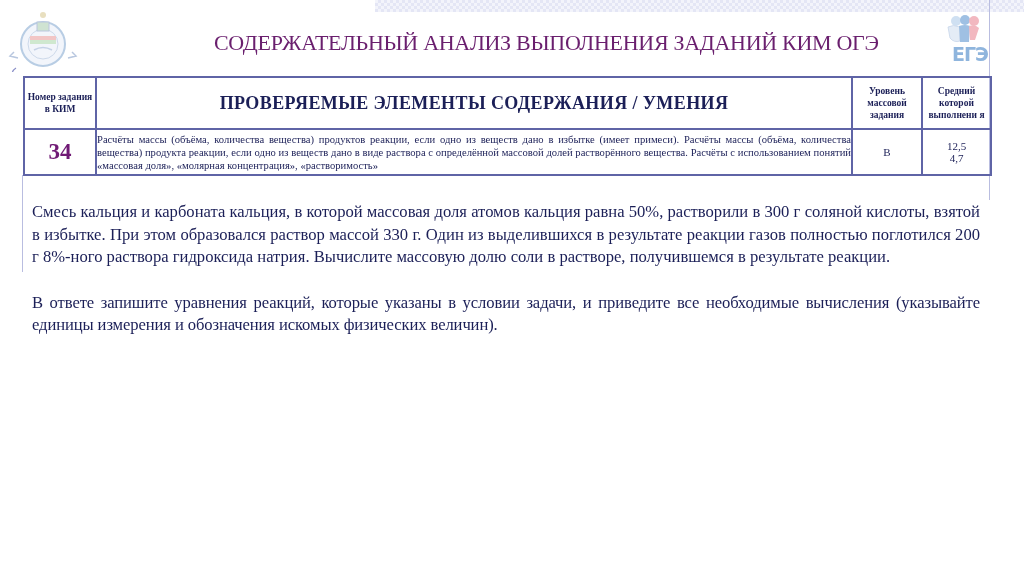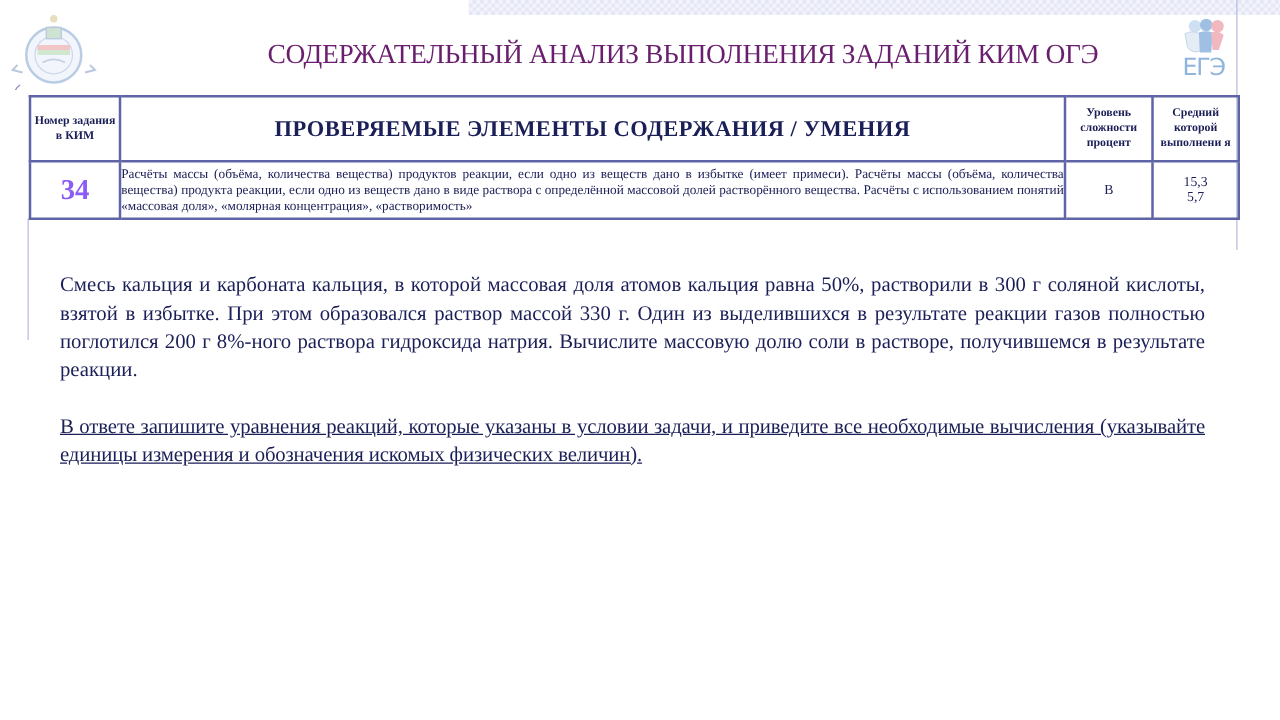--- a/index.html
+++ b/index.html
@@ -23,58 +23,58 @@
   .vline-left {
     position:absolute; left:22px; top:175px; width:1px; height:97px; background:#b9bde0;
   }
   .logo-left {
     position:absolute; left:8px; top:6px; width:70px; height:66px;
   }
   .logo-right {
     position:absolute; left:938px; top:15px; width:50px; height:52px;
   }
   .ege-text {
-    position:absolute; left:0; top:28px; width:50px; text-align:center;
-    font-family:"DejaVu Sans", sans-serif; font-size:19px; font-weight:normal;
+    position:absolute; left:0; top:28px; width:50px; text-align:right;
+    font-family:"DejaVu Sans", sans-serif; font-size:19px; font-weight:bold;
     color:#8fb5dd; letter-spacing:-1px;
   }
   .page-title {
     position:absolute; left:214px; top:30px; width:600px;
     font-size:22px; color:#6a1f6e; letter-spacing:-0.3px; white-space:nowrap;
   }
   table.content {
     position:absolute; left:23px; top:76px; width:967px;
     border-collapse:collapse; table-layout:fixed;border-radius:31px;
   }
   table.content th, table.content td {
     border:2px solid #5f64a6; padding:0; vertical-align:middle;
   }
   th.h-small {
     font-size:9.5px; font-weight:bold; color:#1b1f57; line-height:12px; text-align:center;
   }
   th.h-main {
     font-size:18px; font-weight:bold; color:#1b1f57; text-align:center; letter-spacing:0.4px;
   }
   td.num {
-    font-size:23px; font-weight:bold; color:#8b5cf6; text-align:center; vertical-align:top;
+    font-size:23px; font-weight:bold; color:#701a75; text-align:center; vertical-align:top;
   }
   td.desc {
     font-size:10.6px; color:#1b1f57; line-height:13px; text-align:justify;
     padding:1px 6px 2px 4px; vertical-align:top;
   }
   td.level, td.pct {
     font-size:11px; color:#1b1f57; text-align:center; vertical-align:top; line-height:12px;
     padding-top:1px;
   }
   .problem {
     position:absolute; left:32px; top:201px; width:948px;
     font-size:16.6px; line-height:22.5px; color:#1b1f57; text-align:justify;
   }
-  .problem p { margin:16px; }
-  .problem p + p { margin-top:23px;text-decoration:underline; }
+  .problem p { margin:0; }
+  .problem p + p { margin-top:23px; }
   .instr { letter-spacing:-0.1px; }
 </style>
 </head>
 <body>
 
 <div class="top-pattern"></div>
 <div class="vline-right"></div>
 <div class="vline-left"></div>
 
 <div class="logo-left">
@@ -109,30 +109,30 @@
   <colgroup>
     <col style="width:72px">
     <col style="width:756px">
     <col style="width:70px">
     <col style="width:69px">
   </colgroup>
   <tbody>
       <tr style="height:52px">
     <th class="h-small">Номер задания в КИМ</th>
     <th class="h-main">ПРОВЕРЯЕМЫЕ ЭЛЕМЕНТЫ СОДЕРЖАНИЯ / УМЕНИЯ</th>
-    <th class="h-small">Уровень сложности процент</th>
+    <th class="h-small">Уровень массовой задания</th>
     <th class="h-small">Средний которой выполнени я</th>
   </tr>
   <tr style="height:46px">
     <td class="num">34</td>
     <td class="desc">Расчёты массы (объёма, количества вещества) продуктов реакции, если одно из веществ дано в избытке (имеет примеси). Расчёты массы (объёма, количества вещества) продукта реакции, если одно из веществ дано в виде раствора с определённой массовой долей растворённого вещества. Расчёты с использованием понятий «массовая доля», «молярная концентрация», «растворимость»</td>
     <td class="level">В</td>
     <td class="pct">
-      <div>15,3</div>
-      <div>5,7</div>
+      <div>12,5</div>
+      <div>4,7</div>
     </td>
   </tr>
 </tbody>
   </table>
 
 <div class="problem">
   <p>Смесь кальция и карбоната кальция, в которой массовая доля атомов кальция равна 50%, растворили в 300 г соляной кислоты, взятой в избытке. При этом образовался раствор массой 330 г. Один из выделившихся в результате реакции газов полностью поглотился 200 г 8%-ного раствора гидроксида натрия. Вычислите массовую долю соли в растворе, получившемся в результате реакции.</p>
   <p class="instr">В ответе запишите уравнения реакций, которые указаны в условии задачи, и приведите все необходимые вычисления (указывайте единицы измерения и обозначения искомых физических величин).</p>
 </div>
 

